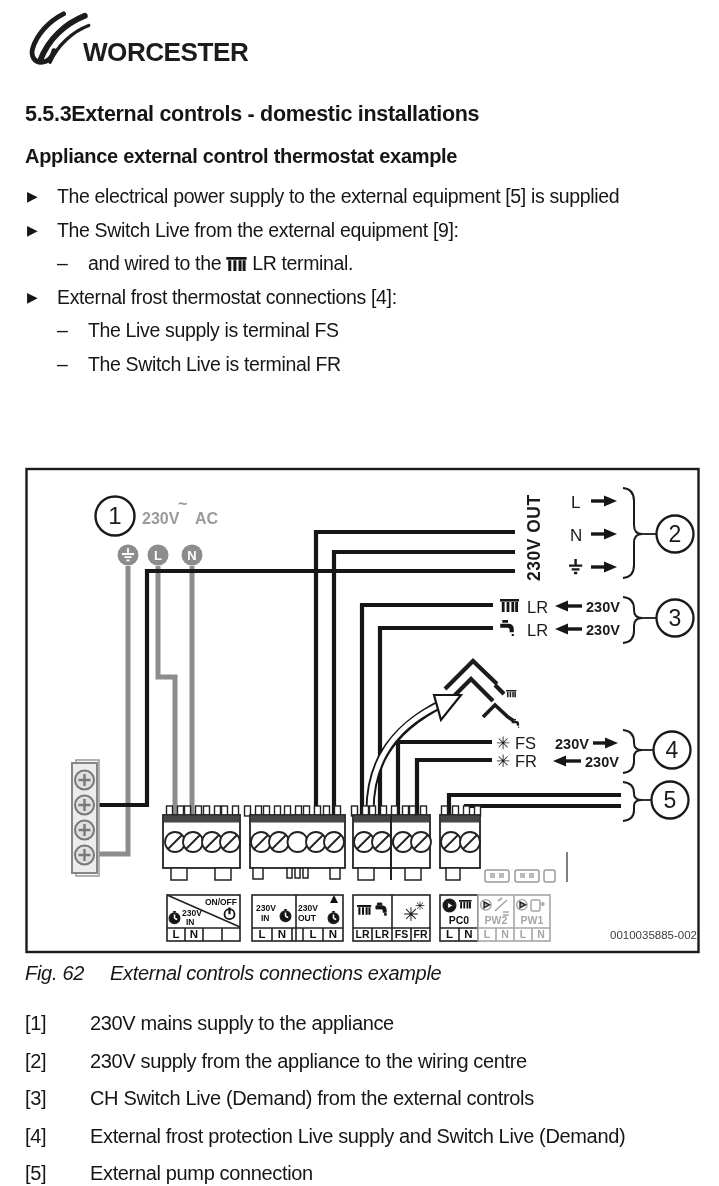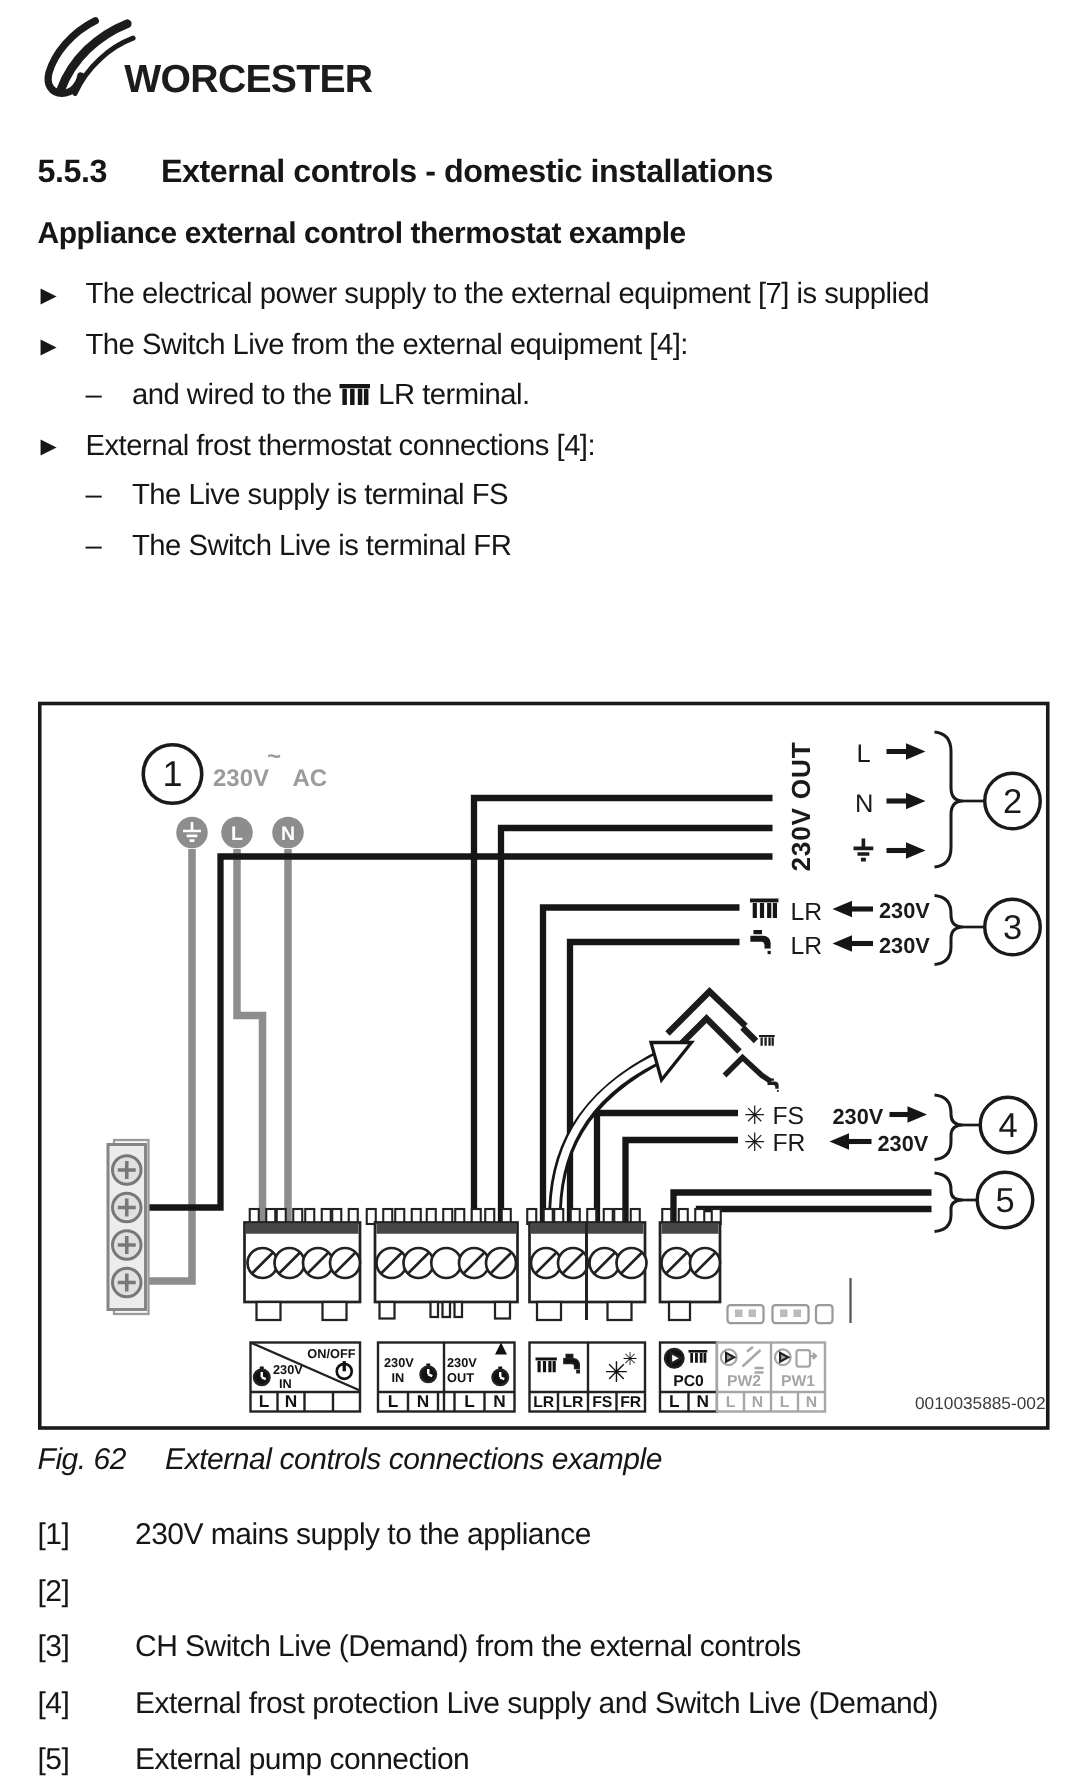--- a/index.html
+++ b/index.html
@@ -1,21 +1,21 @@
 <!DOCTYPE html>
 <html><head>
 <meta charset="utf-8">
 <style>
   html,body{margin:0;padding:0;background:#fff;}
   #page{position:relative;width:719px;height:1186px;background:#fff;overflow:hidden;
         font-family:"Liberation Sans",sans-serif;color:#161616;}
   .abs{position:absolute;}
   
   #brand{left:25px;top:10px;width:230px;height:60px;}
-  #heading{left:25px;top:102px;display:flex;gap:36px;font-weight:bold;font-size:21.5px;letter-spacing:-0.3px;}
+  #heading{left:25px;top:102px;display:flex;font-weight:bold;font-size:21.5px;letter-spacing:-0.3px;}
   #subheading{left:25px;top:145px;font-weight:bold;font-size:20px;letter-spacing:-0.3px;}
   
   #bullets{left:25px;top:180px;width:690px;font-size:19.5px;letter-spacing:-0.35px;line-height:33.6px;}
   .bl{position:relative;padding-left:32px;}
   .bl .mk{position:absolute;left:2px;top:0;font-size:14px;}
   .sub{padding-left:63px;}
   .sub .dashmk{position:absolute;left:32px;top:0;}
   .inline-ico{display:inline-block;vertical-align:-2px;margin:0 5px;}
   
   #diagram{left:25px;top:463px;}
@@ -74,25 +74,25 @@
 
   <div id="heading" class="abs">
     <span>5.5.3</span>
     <span>External controls - domestic installations</span>
   </div>
   <div id="subheading" class="abs">Appliance external control thermostat example</div>
 
   <div id="bullets" class="abs">
     <div class="bl">
       <span class="mk">▶</span>
-      <span>The electrical power supply to the external equipment [7] is supplied</span>
+      <span>The electrical power supply to the external equipment [5] is supplied</span>
     </div>
     <div class="bl">
       <span class="mk">▶</span>
-      <span>The Switch Live from the external equipment [4]:</span>
+      <span>The Switch Live from the external equipment [9]:</span>
     </div>
     <div class="bl sub">
       <span class="dashmk">–</span>
     </div>
     <div class="bl sub">
       <span>and wired to the</span><svg class="inline-ico" width="21" height="15" viewBox="0 0 19 14">
           <use href="#radI" color="#161616"></use>
         </svg><span>LR terminal.</span>
     </div>
     <div class="bl">
@@ -458,20 +458,21 @@
     <span>External controls connections example</span>
   </div>
 
   <div id="legend" class="abs">
     <div class="lg-row">
       <span class="lg-ref">[1]</span>
       <span>230V mains supply to the appliance</span>
     </div>
     <div class="lg-row">
       <span class="lg-ref">[2]</span>
+      <span>230V supply from the appliance to the wiring centre</span>
     </div>
     <div class="lg-row">
       <span class="lg-ref">[3]</span>
       <span>CH Switch Live (Demand) from the external controls</span>
     </div>
     <div class="lg-row">
       <span class="lg-ref">[4]</span>
       <span>External frost protection Live supply and Switch Live (Demand)</span>
     </div>
     <div class="lg-row">

